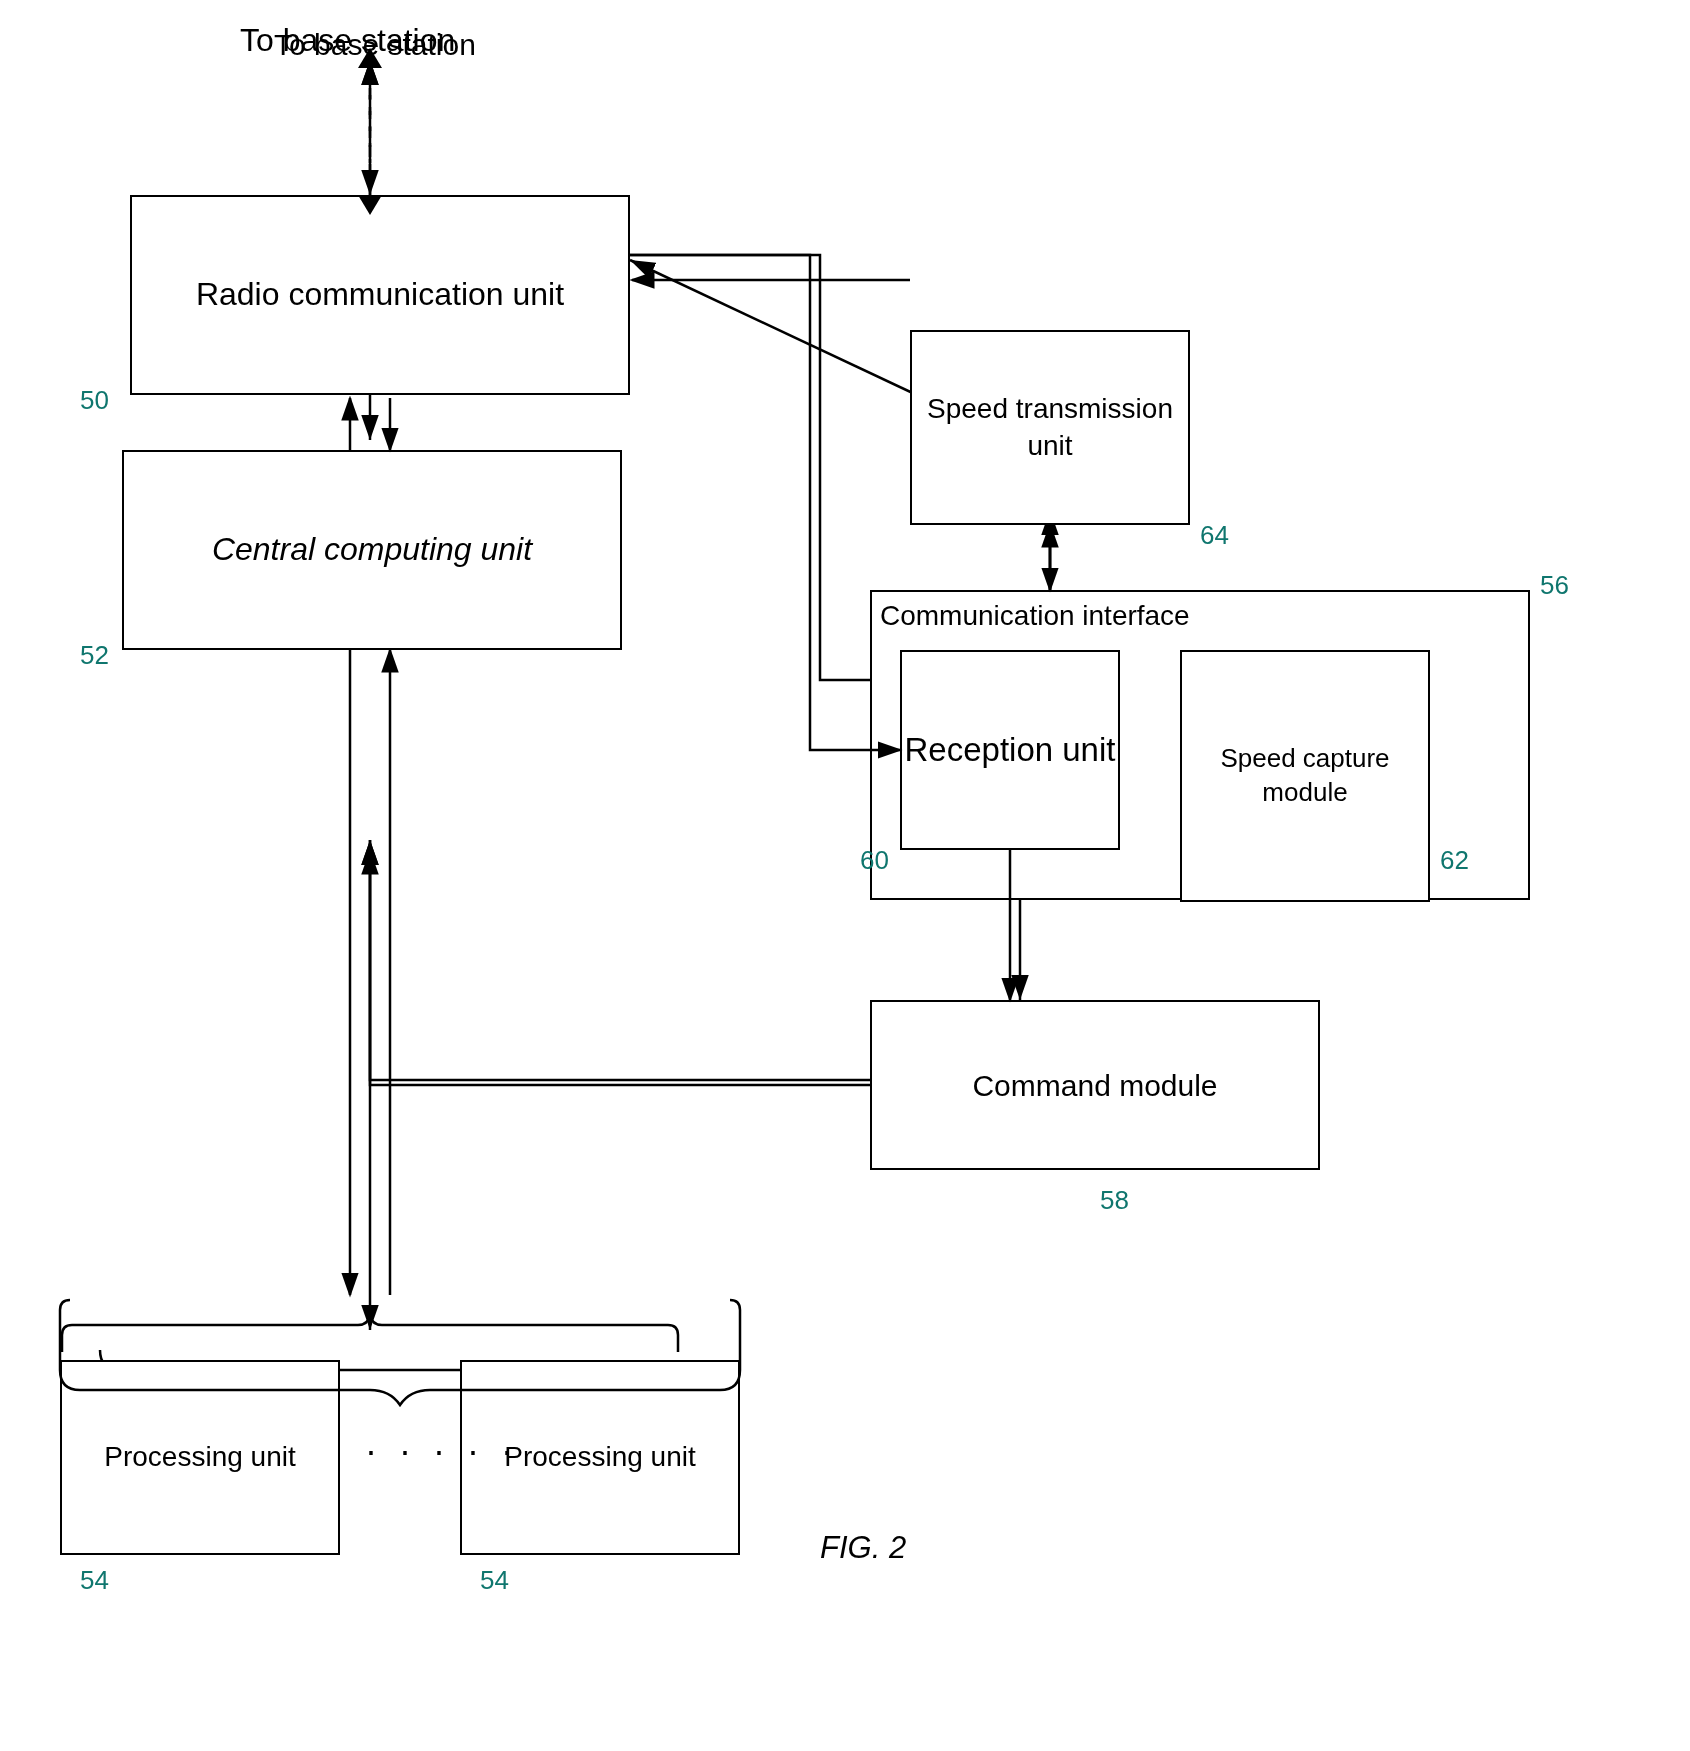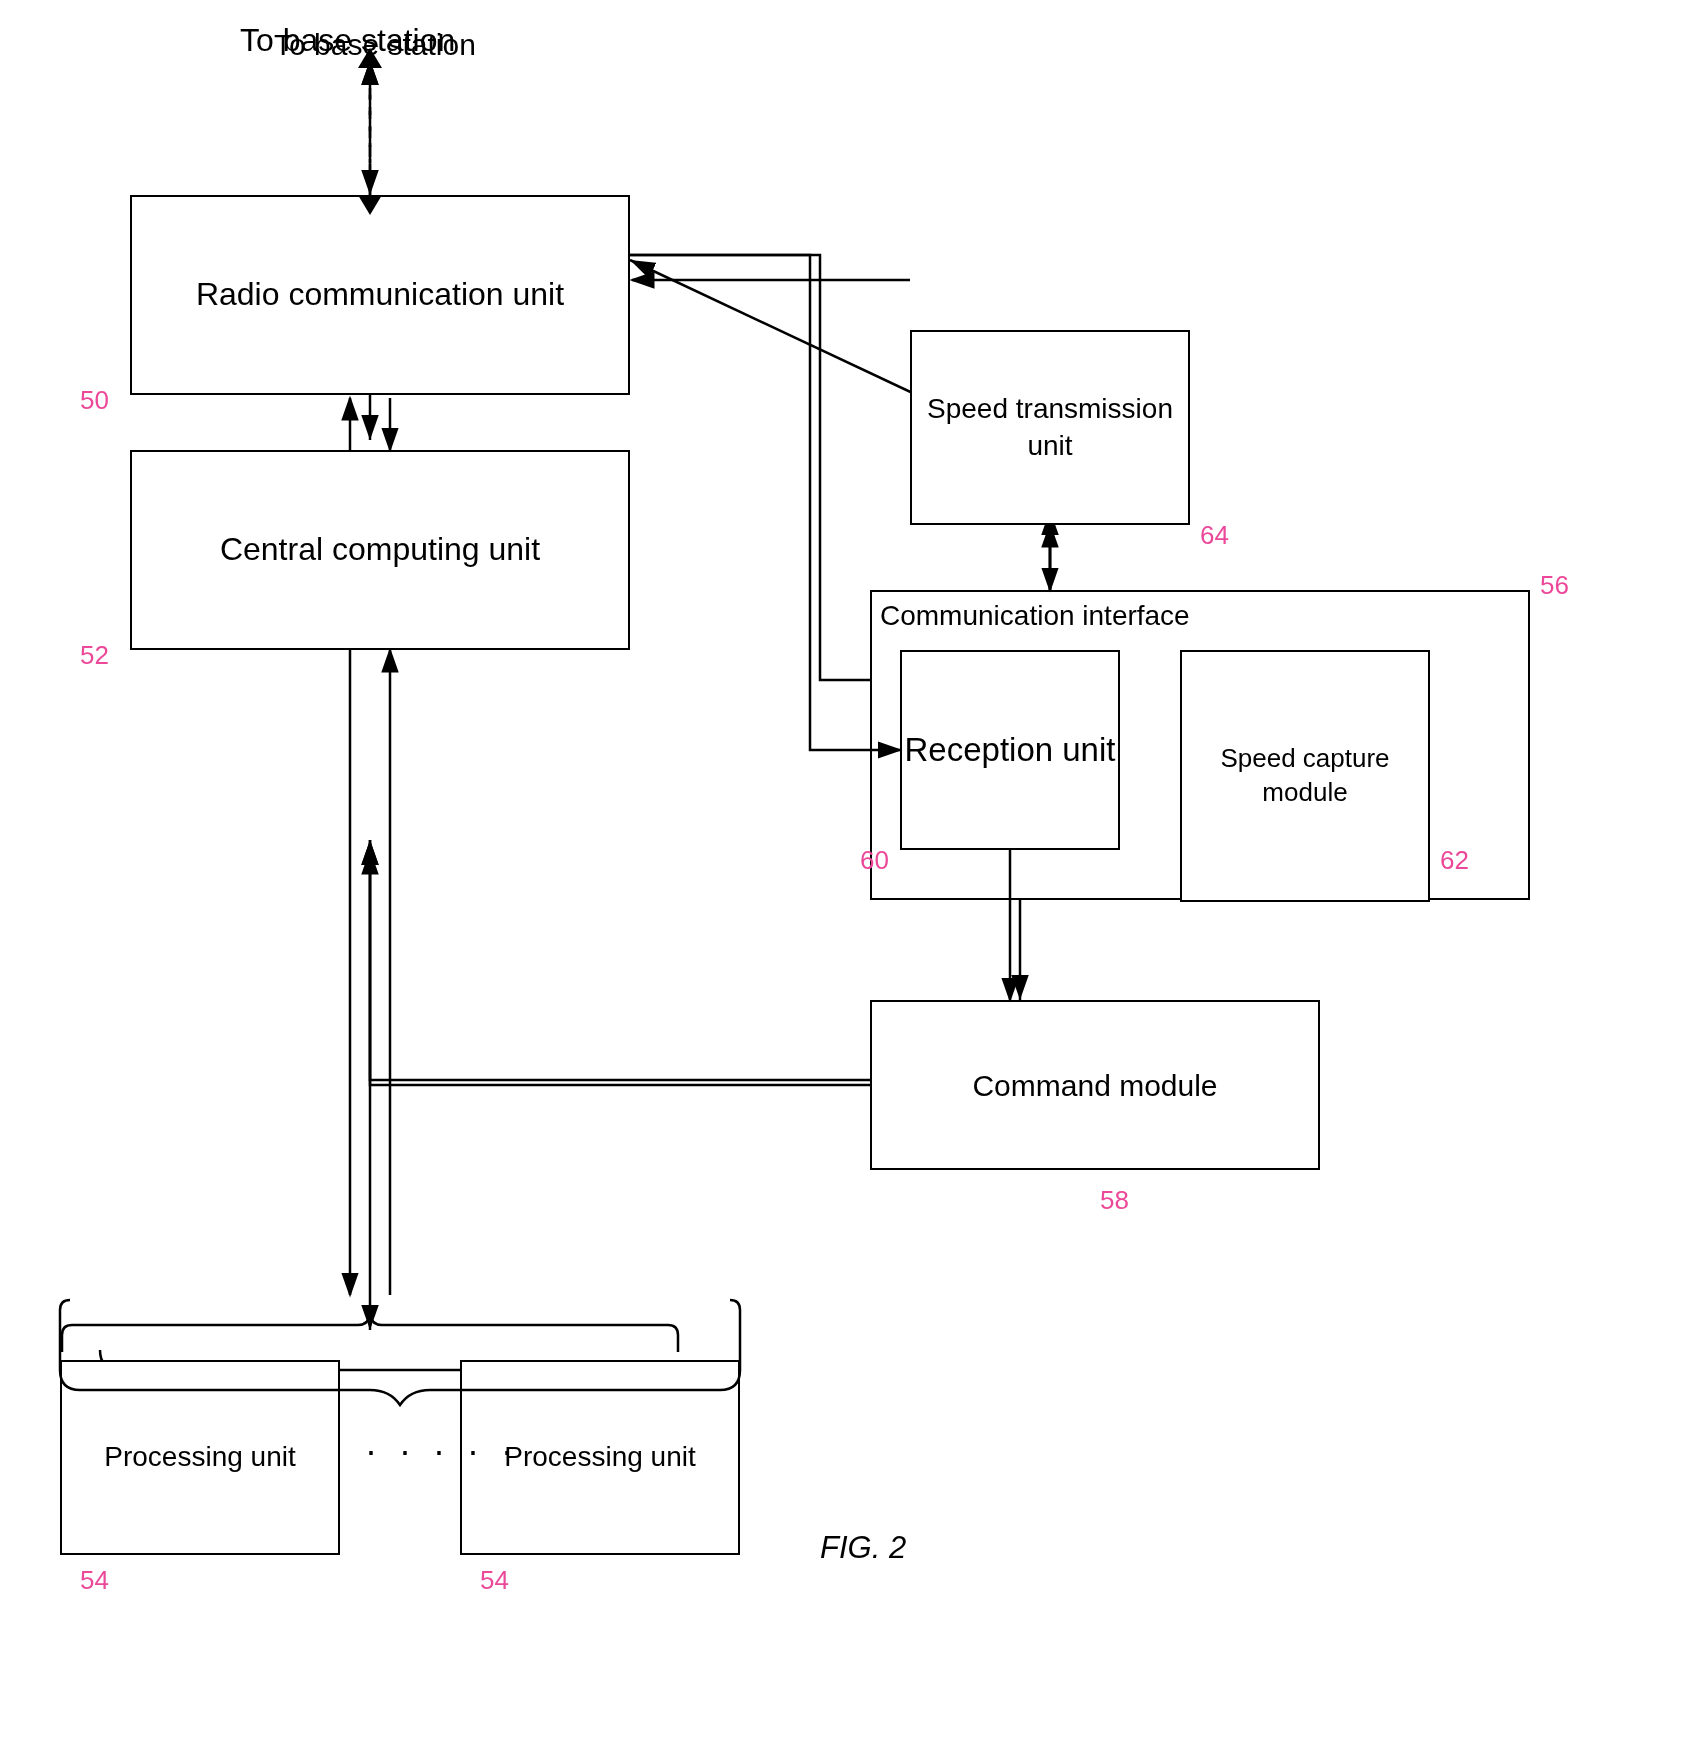--- a/index.html
+++ b/index.html
@@ -24,21 +24,21 @@
       display: flex;
       align-items: center;
       justify-content: center;
       text-align: center;
       font-size: 32px;
       line-height: 1.3;
     }
     .label {
       position: absolute;
       font-size: 26px;
-      color: #ec4899;
+      color: #0f766e;
     }
     svg.arrows {
       position: absolute;
       top: 0; left: 0;
       width: 1690px;
       height: 1751px;
       pointer-events: none;
     }
     .title-text {
       position: absolute;
@@ -103,21 +103,21 @@
 
   <div class="title-text" style="top:28px; left:245px; width:260px;">To base station</div>
 
   <div class="box" style="top:195px; left:130px; width:500px; height:200px;">
     <span>Radio communication
 unit</span>
   </div>
 
   <div class="label" style="top:385px; left:80px;">50</div>
 
-  <div class="box" style="top:450px; left:130px; width:500px; height:200px;">
+  <div class="box" style="top:450px; left:122px; width:500px; height:200px;font-style:italic;">
     <span>Central computing
 unit</span>
   </div>
 
   <div class="label" style="top:640px; left:80px;">52</div>
 
   <div class="box" style="top:590px; left:870px; width:660px; height:310px; font-size:26px;">
   </div>
 
   <div style="position:absolute; top:600px; left:880px; font-size:28px; width:640px; ">Communication interface</div>

